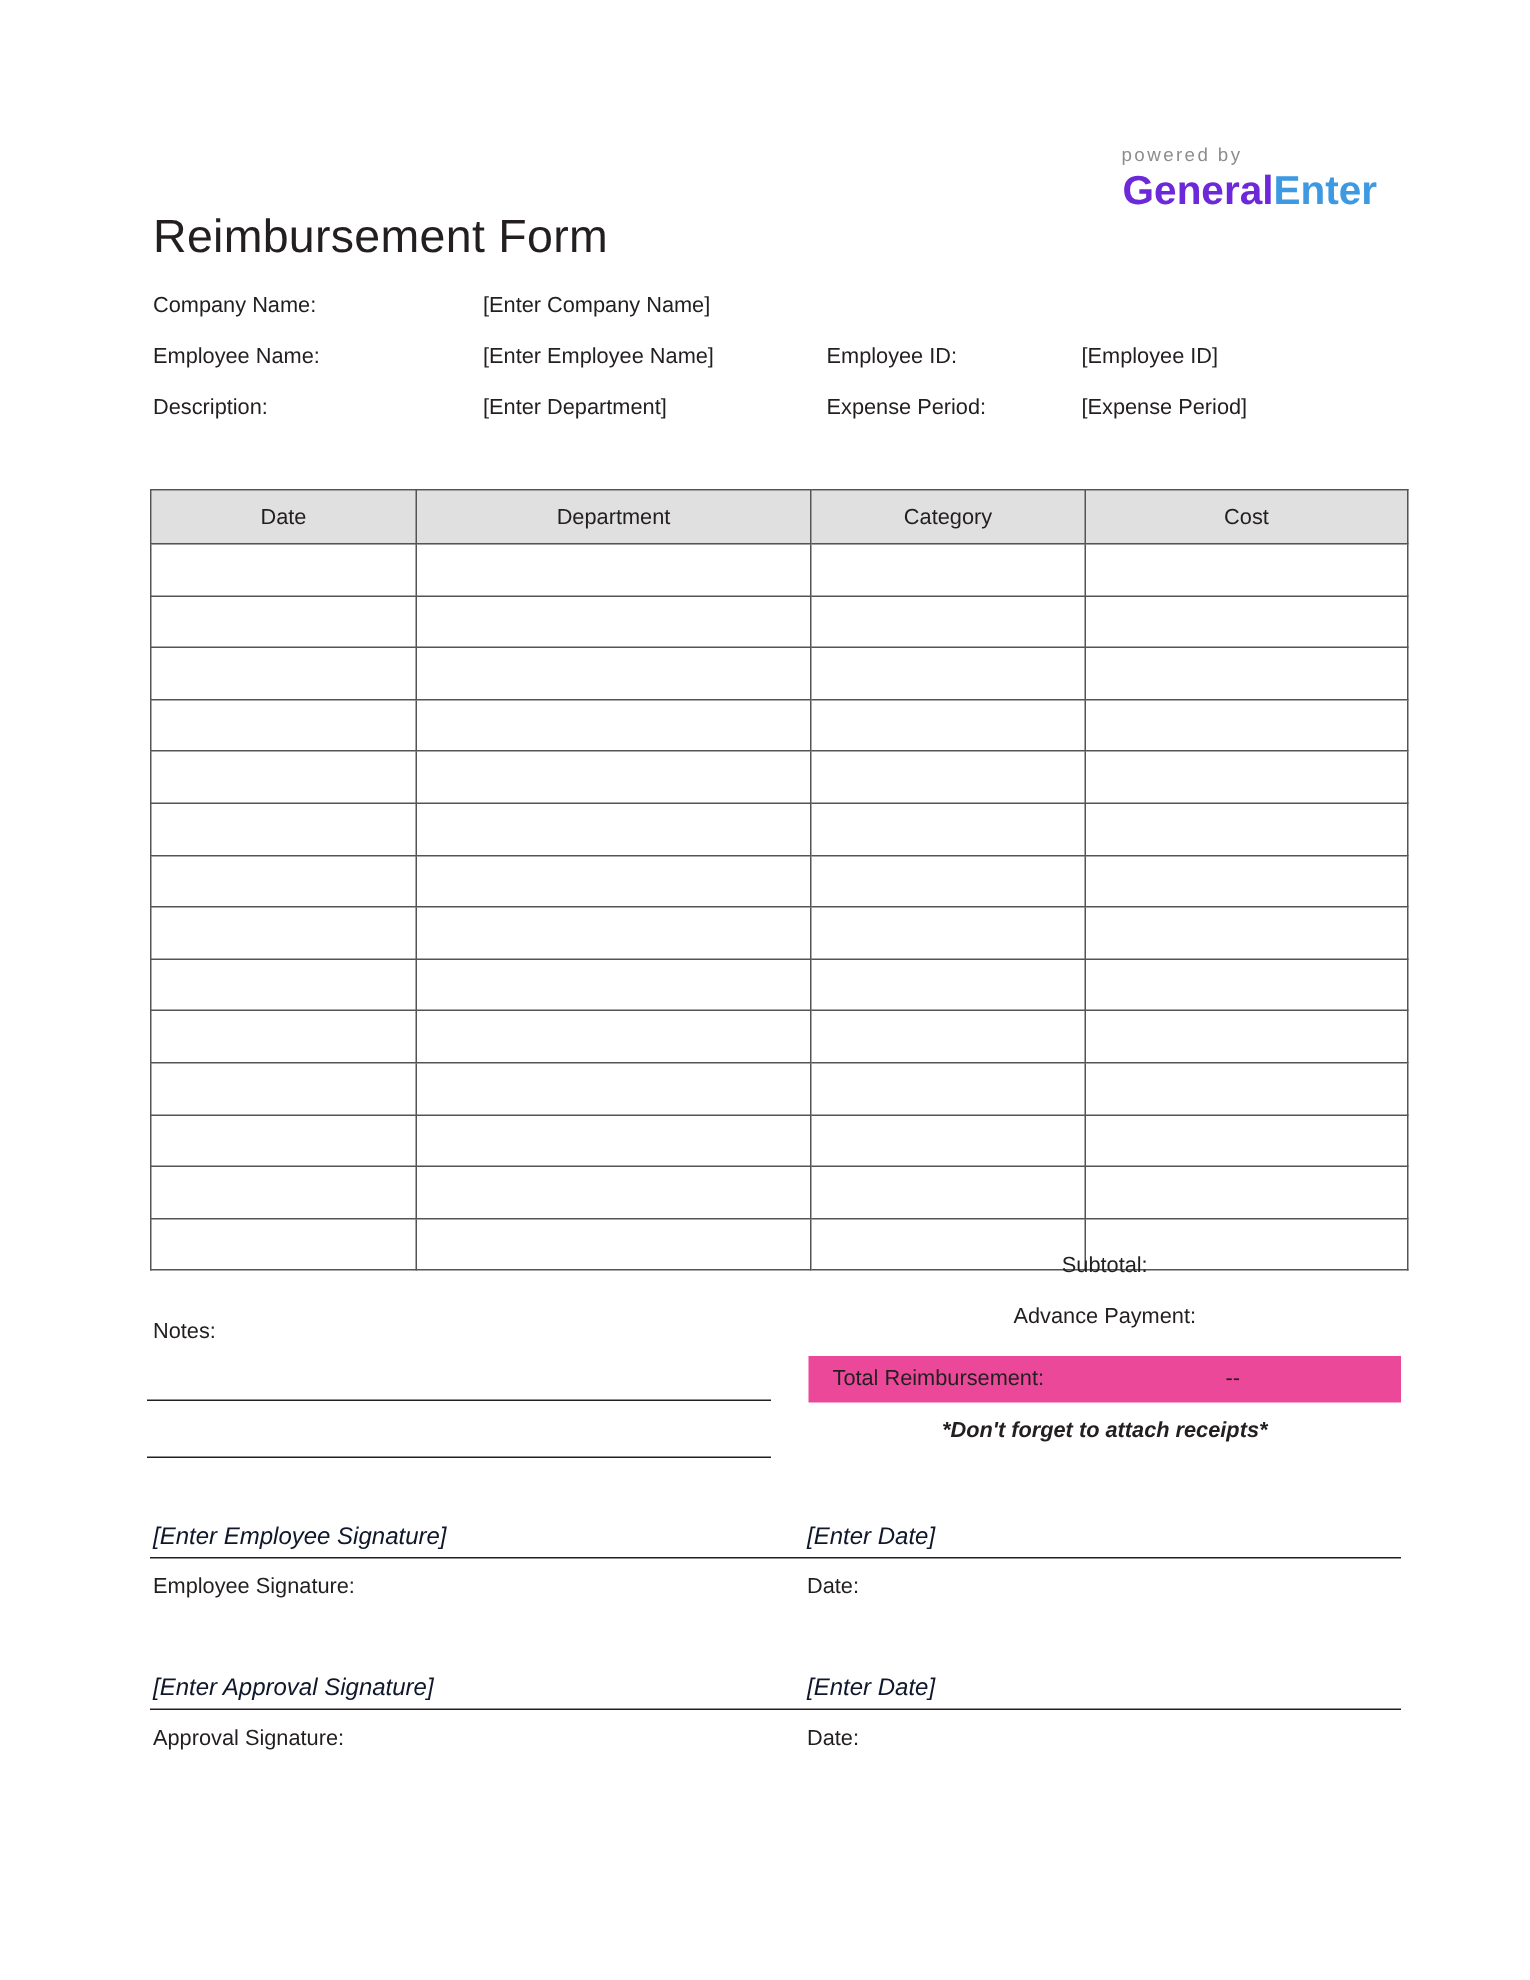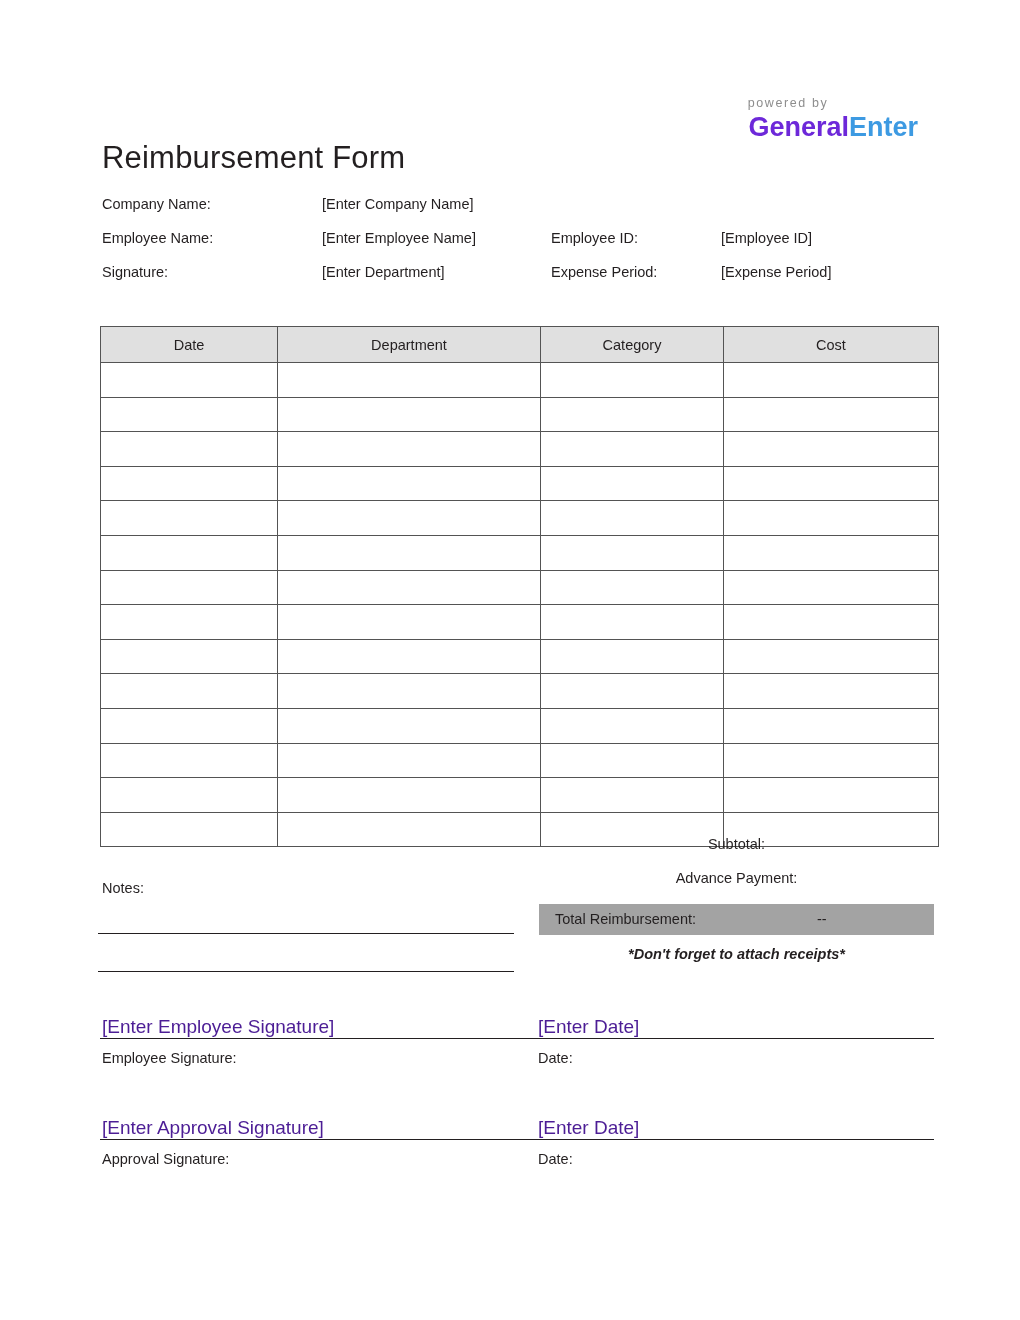--- a/index.html
+++ b/index.html
@@ -142,21 +142,21 @@
     color: #231f20;
   }
   .total-line {
     position: relative;
     height: 34px;
     text-align: center;
   }
   .total-line span { display: inline-block; }
   .total-box {
     position: relative;
-    background: #a3a3a3;
+    background: #ec4899;
     height: 31px;
     line-height: 31px;
   }
   .total-box .tb-label {
     position: absolute;
     left: 16px;
     top: 0;
   }
   .total-box .tb-value {
     position: absolute;
@@ -194,23 +194,24 @@
     position: absolute;
     left: 90px;
     top: 963px;
     width: 416px;
     border-bottom: 1.5px solid #231f20;
   }
 
   
   .sig-value {
     position: absolute;
-    font-size: 19px;
-    color: #4c1d95;
-    white-space: nowrap;
+    font-size: 16px;
+    color: #0f172a;
+    white-space: nowrap;
+    font-style: italic;
   }
   .sig-label {
     position: absolute;
     font-size: 14.5px;
     color: #231f20;
     white-space: nowrap;
   }
   .sig-rule {
     position: absolute;
     left: 92px;
@@ -236,21 +237,21 @@
         <span class="info-label">Company Name:</span>
         <span class="info-value">[Enter Company Name]</span>
       </div>
       <div class="info-row">
         <span class="info-label">Employee Name:</span>
         <span class="info-value">[Enter Employee Name]</span>
         <span class="info-label2">Employee ID:</span>
         <span class="info-value2">[Employee ID]</span>
       </div>
       <div class="info-row">
-        <span class="info-label">Signature:</span>
+        <span class="info-label">Description:</span>
         <span class="info-value">[Enter Department]</span>
         <span class="info-label2">Expense Period:</span>
         <span class="info-value2">[Expense Period]</span>
       </div>
     </div>
 
     <table class="tbl">
       <thead>
         <tr>
           <th class="col-date">Date</th>

